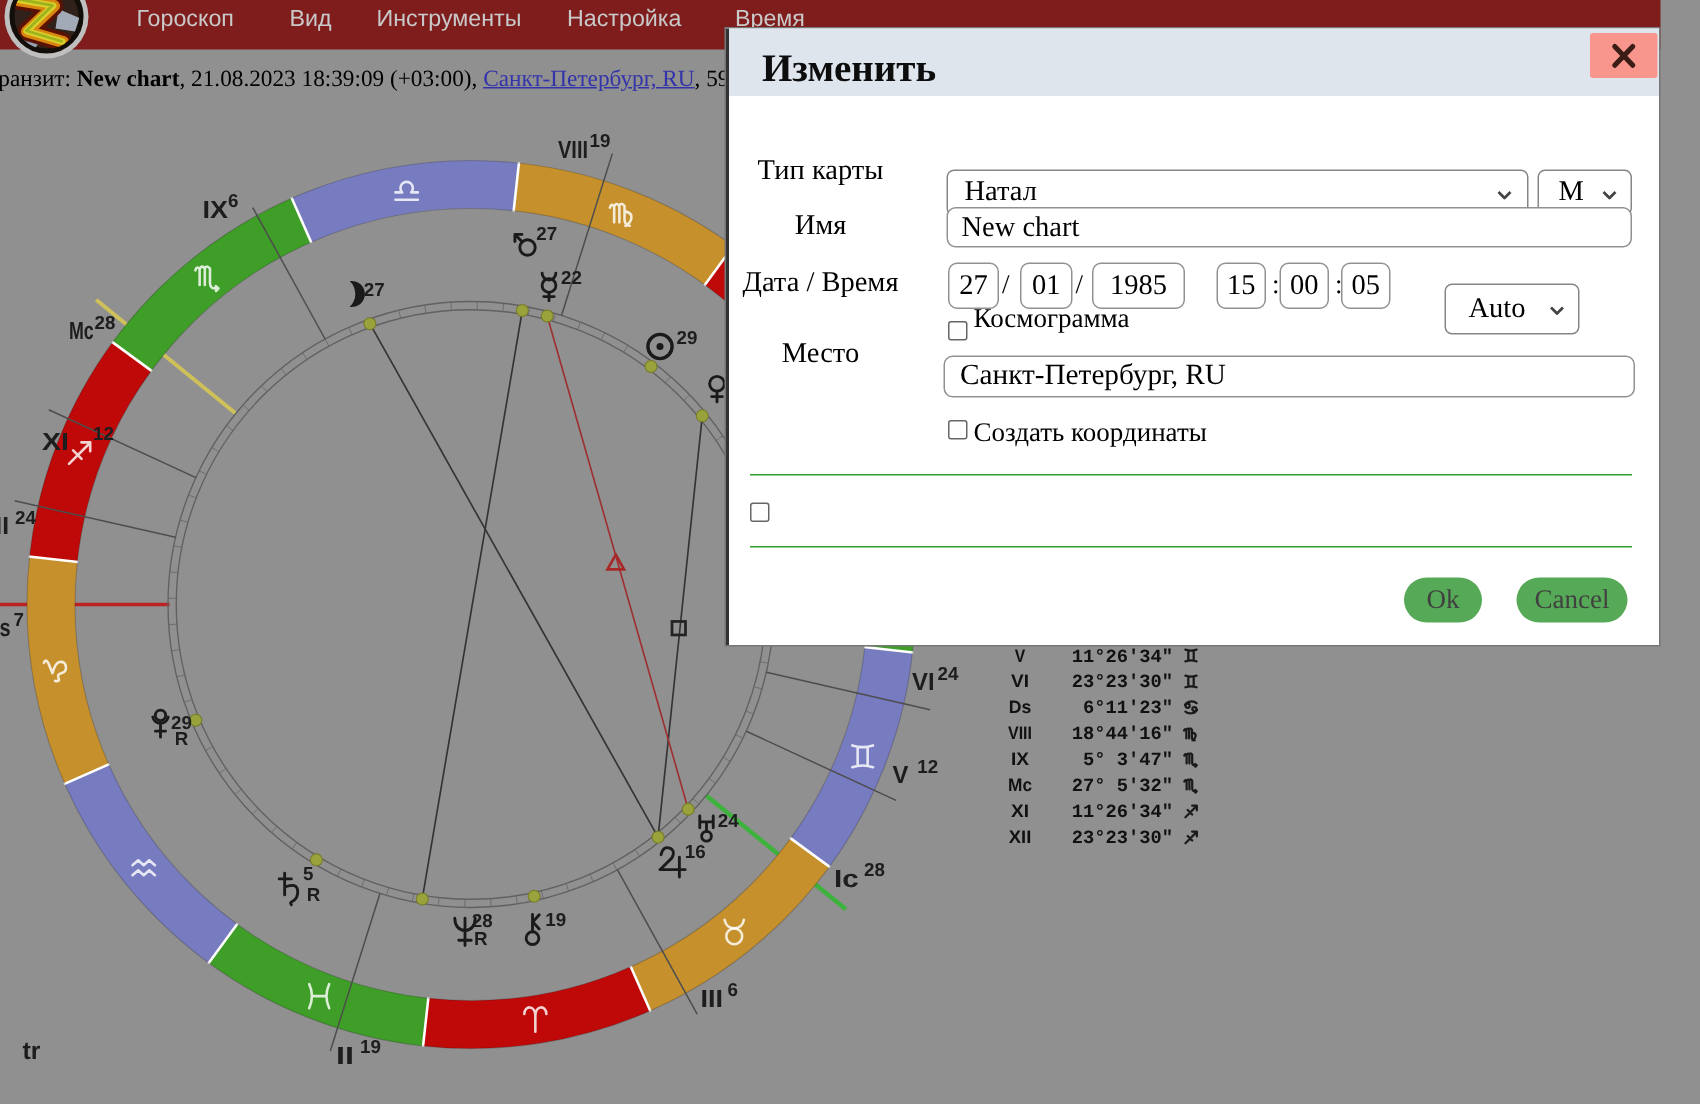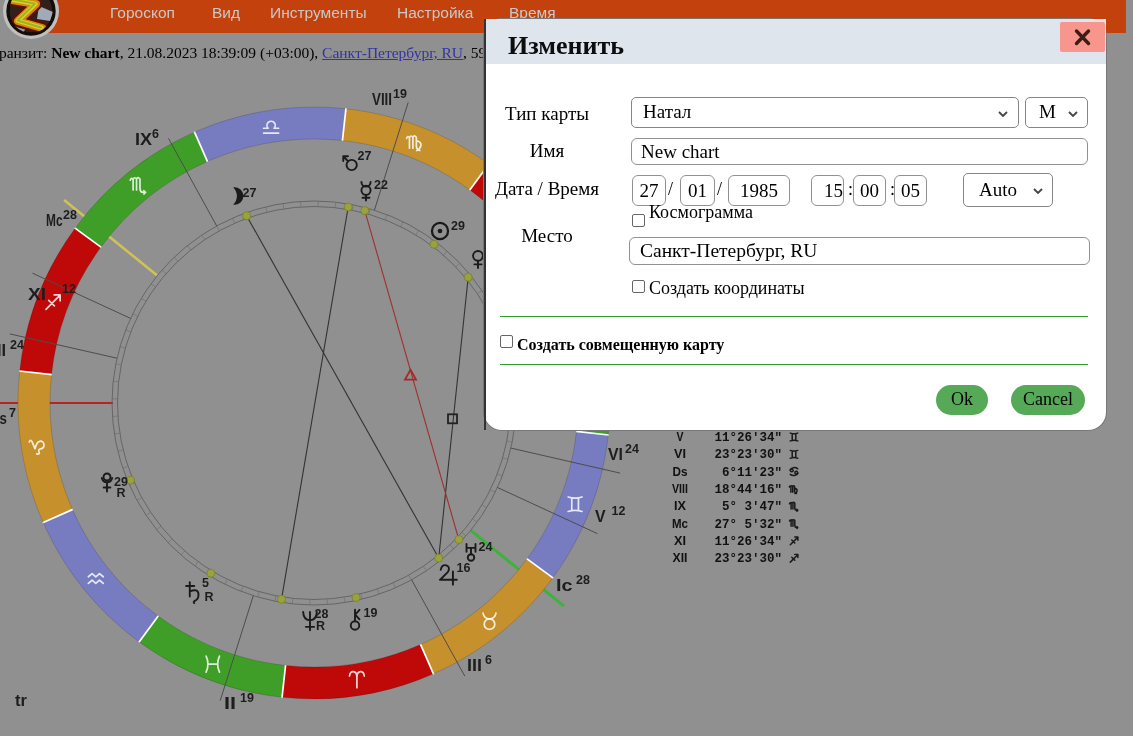--- a/index.html
+++ b/index.html
@@ -1,39 +1,39 @@
 <!DOCTYPE html>
 <html><head><meta charset="utf-8"><style>
 * { margin:0; padding:0; box-sizing:border-box; }
 html,body { width:1133px; height:736px; overflow:hidden; }
 body { background:#909090; position:relative; font-family:"Liberation Sans",sans-serif; }
-#nav { position:absolute; left:0; top:0; width:1107px; height:33px; background:#c2410c;margin-left:19px; }
+#nav { position:absolute; left:0; top:0; width:1107px; height:33px; background:#7f1d1d; }
 #nav span { position:absolute; top:4px; font-size:15.5px; color:#c9c9c9; }
 #info { position:absolute; left:-10px; top:44px; white-space:nowrap; font-family:"Liberation Serif",serif; font-size:15.5px; color:#000; }
 #info .lk { color:#3333aa; text-decoration:underline; }
 svg.chart { position:absolute; left:0; top:0; }
 text { font-family:"Liberation Sans",sans-serif; }
 .hl { font-size:16.5px; font-weight:bold; fill:#1d1d1d; }
 .hs { font-size:12.5px; font-weight:bold; fill:#1d1d1d; }
 .pl { font-size:12.5px; font-weight:bold; fill:#1d1d1d; }
 .tl { font-size:12px; font-weight:bold; fill:#111; }
 .tv { font-family:"Liberation Mono",monospace; font-size:12.5px; font-weight:bold; fill:#111; }
 #modal { position:absolute; left:484px; top:19px; width:622px; height:411px; background:#fff;
-  box-shadow:0 0 0 1px #777; font-family:"Liberation Serif",serif;border-radius:18px; }
+  box-shadow:0 0 0 1px #777; font-family:"Liberation Serif",serif; }
 #mleft { position:absolute; left:0; top:0; width:2px; height:411px; background:#333; }
 #mhead { position:absolute; left:0; top:0; width:622px; height:45px; background:#dee5ed; }
 #mtitle { position:absolute; left:24px; top:12px; font-size:26px; font-weight:bold; color:#0d0d0d; }
 #mclose { position:absolute; left:576px; top:3px; width:45px; height:30px; background:#f8958d; border-radius:2px; }
 .lab { position:absolute; left:0; width:126px; text-align:center; font-size:19px; color:#000; }
 .inp { position:absolute; border:1px solid #919191; border-radius:6px; background:#fff; font-family:"Liberation Serif",serif; font-size:19px; color:#000; }
-.sel { border:1px solid #858585; border-radius:5px; }
+.sel { border:1px solid #858585; border-radius:5px;margin-top:16px; }
 .cb { position:absolute; width:13px; height:13px; border:1px solid #666; border-radius:2px; background:#fefefe; }
 .cblab { position:absolute; font-size:18px; color:#000; }
 .grline { position:absolute; left:16px; width:588px; height:0; border-top:1px solid #2f9e2f; }
-.btn { position:absolute; top:366px; height:30px; background:#56a956; border-radius:15px; color:#000000; font-size:18px; text-align:center; line-height:29px; }
+.btn { position:absolute; top:366px; height:30px; background:#56a956; border-radius:15px; color:#404040; font-size:18px; text-align:center; line-height:29px; }
 .chev { position:absolute; width:10px; height:6px; }
 </style></head>
 <body>
 <svg class="chart" width="1133" height="736" viewBox="0 0 1133 736">
 
 <defs>
 <g id="zari">
         <path d="M 0,7 V -2 C 0,-8.5 -6.2,-8.5 -6.4,-3.2 M 0,-2 C 0,-8.5 6.2,-8.5 6.4,-3.2"></path>
       </g>
 <g id="ztau">
@@ -364,21 +364,21 @@
 
  <div class="lab" style="top:121px">Имя</div>
  <div class="inp" style="left:147px;top:119px;width:457px;height:27px;padding-left:9px;line-height:25px">New chart</div>
 
  <div class="lab" style="top:159px">Дата / Время</div>
  <div class="inp" style="left:148px;top:156px;width:34px;height:31px;text-align:center;line-height:29px">27</div>
  <div style="position:absolute;left:184px;top:160px;font-size:18px">/</div>
  <div class="inp" style="left:196px;top:156px;width:35px;height:31px;text-align:center;line-height:29px">01</div>
  <div style="position:absolute;left:233px;top:160px;font-size:18px">/</div>
  <div class="inp" style="left:244px;top:156px;width:62px;height:31px;text-align:center;line-height:29px">1985</div>
- <div class="inp" style="left:327px;top:156px;width:33px;height:31px;text-align:right;line-height:29px">15</div>
+ <div class="inp" style="left:327px;top:156px;width:33px;height:31px;text-align:center;line-height:29px">15</div>
  <div style="position:absolute;left:364px;top:160px;font-size:18px">:</div>
  <div class="inp" style="left:369px;top:156px;width:33px;height:31px;text-align:center;line-height:29px">00</div>
  <div style="position:absolute;left:406px;top:160px;font-size:18px">:</div>
  <div class="inp" style="left:410px;top:156px;width:33px;height:31px;text-align:center;line-height:29px">05</div>
  <div class="inp sel" style="left:479px;top:154px;width:90px;height:34px;padding-left:15px;line-height:31px">Auto
    <svg class="chev" style="right:9px;top:14px" viewBox="0 0 10 6">
         <path d="M1,1 L5,5 L9,1" stroke="#444" stroke-width="1.8" fill="none"></path>
       </svg></div>
 
  <div class="cb" style="left:148px;top:195px"></div>
@@ -386,19 +386,18 @@
 
  <div class="lab" style="top:206px">Место</div>
  <div class="inp" style="left:145px;top:218px;width:461px;height:28px;padding-left:10px;line-height:26px;font-size:19.5px">Санкт-Петербург, RU</div>
 
  <div class="cb" style="left:148px;top:261px"></div>
  <div class="cblab" style="left:165px;top:259px">Создать координаты</div>
 
  <div class="grline" style="top:297px"></div>
 
  <div class="cb" style="left:16px;top:316px"></div>
- <div class="cblab" style="left:33px;top:317px;font-size:16px;font-weight:bold">Создать совмещенную карту</div>
 
  <div class="grline" style="top:345px"></div>
 
  <div class="btn" style="left:452px;width:52px">Ok</div>
  <div class="btn" style="left:527px;width:74px">Cancel</div>
 </div>
 
 </body></html>

